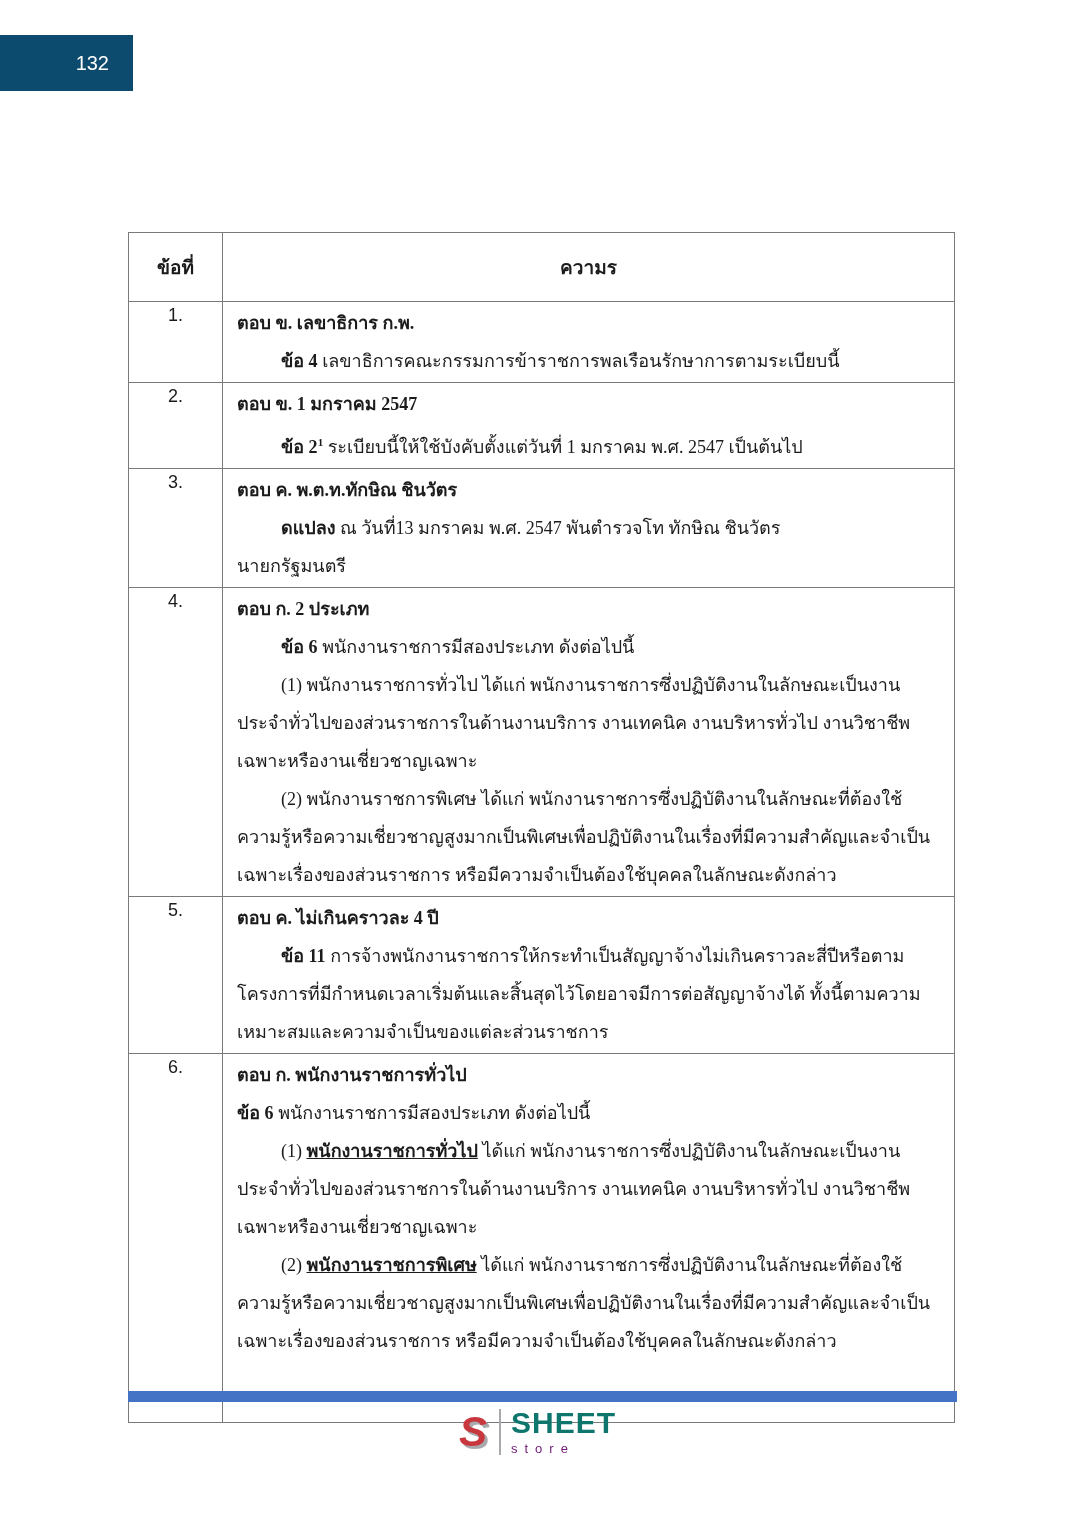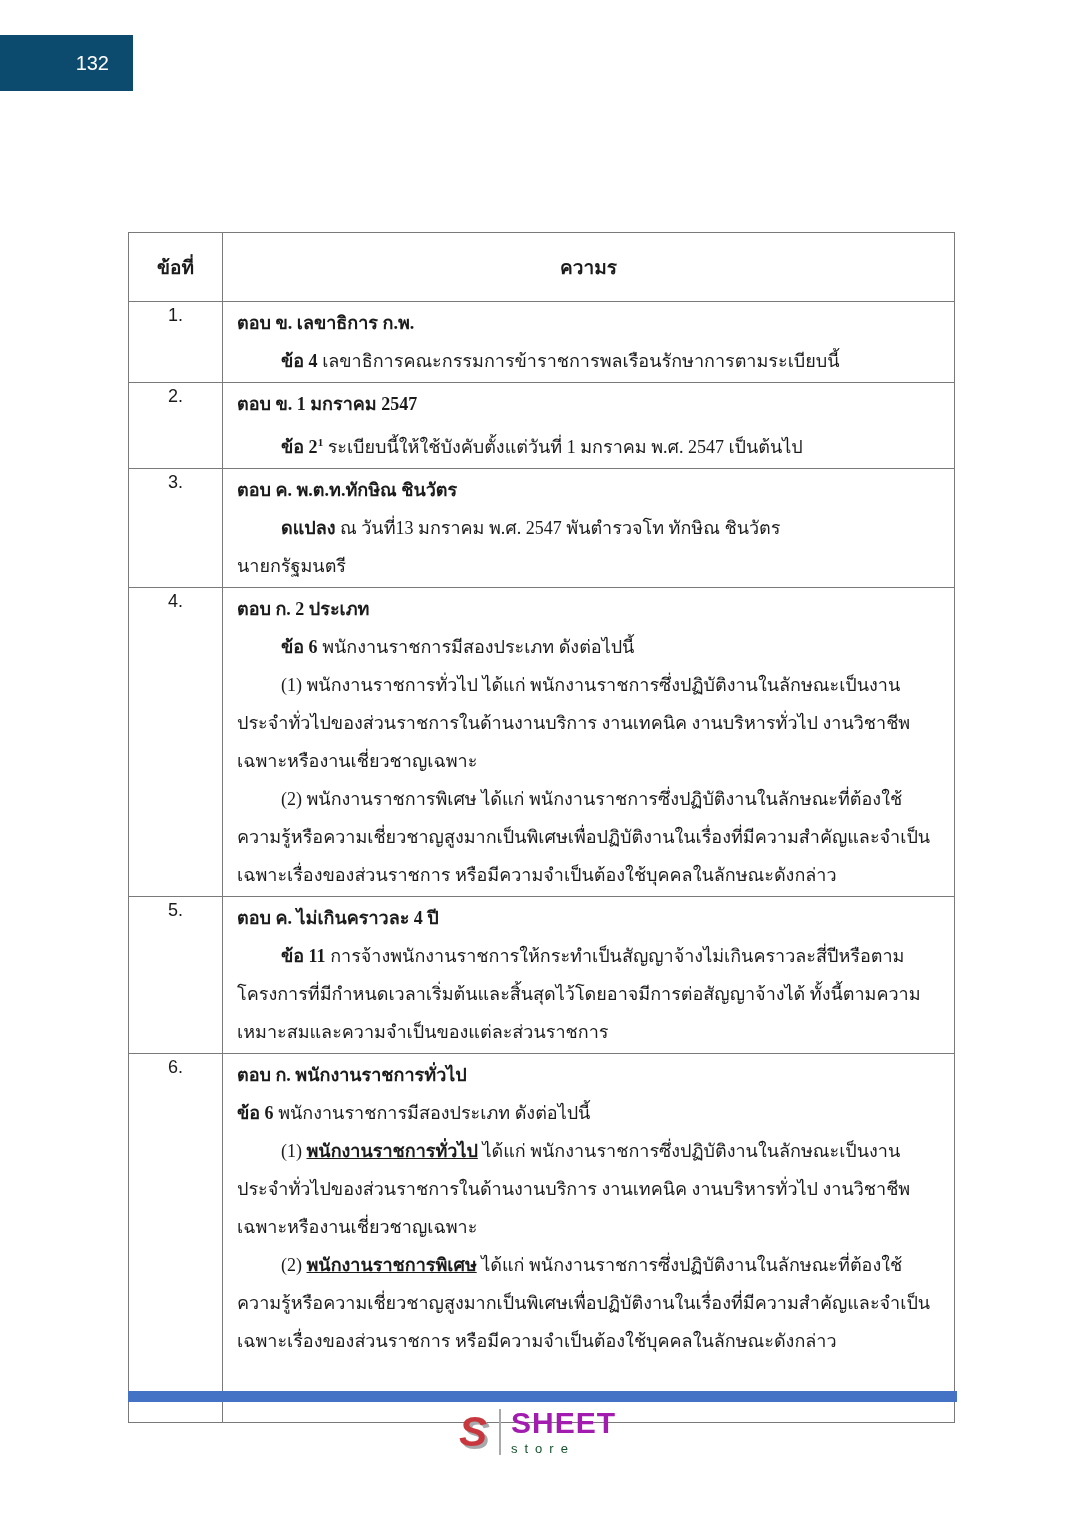--- a/index.html
+++ b/index.html
@@ -44,22 +44,22 @@
   .sup{font-weight:bold;vertical-align:super;font-size:11px;}
   
   .footer-bar{position:absolute;left:128px;top:1391px;width:829px;height:11px;background:#4472c4;}
   .logo{position:absolute;left:0;top:1406px;width:1075px;display:flex;align-items:center;justify-content:center;}
   .logo-mark{
     font-weight:800;font-style:italic;font-size:42px;line-height:52px;color:#c8373d;
     text-shadow:3px 3px 0 #a7a9ac;padding-right:12px;
   }
   .logo-sep{width:2px;height:46px;background:#a7a9ac;}
   .logo-text{display:flex;flex-direction:column;align-items:flex-start;padding-left:10px;}
-  .logo-name{font-weight:bold;font-size:30px;line-height:30px;letter-spacing:1px;color:#a21caf;text-align:right;}
-  .logo-sub{font-size:13px;letter-spacing:7px;color:#14532d;margin-top:3px;}
+  .logo-name{font-weight:bold;font-size:30px;line-height:30px;letter-spacing:1px;color:#0f766e;text-align:right;}
+  .logo-sub{font-size:13px;letter-spacing:7px;color:#701a75;margin-top:3px;}
 </style>
 </head>
 <body>
 
 <div class="page">
 
   <div class="pagenum-box">
     <span>132</span>
   </div>
 

